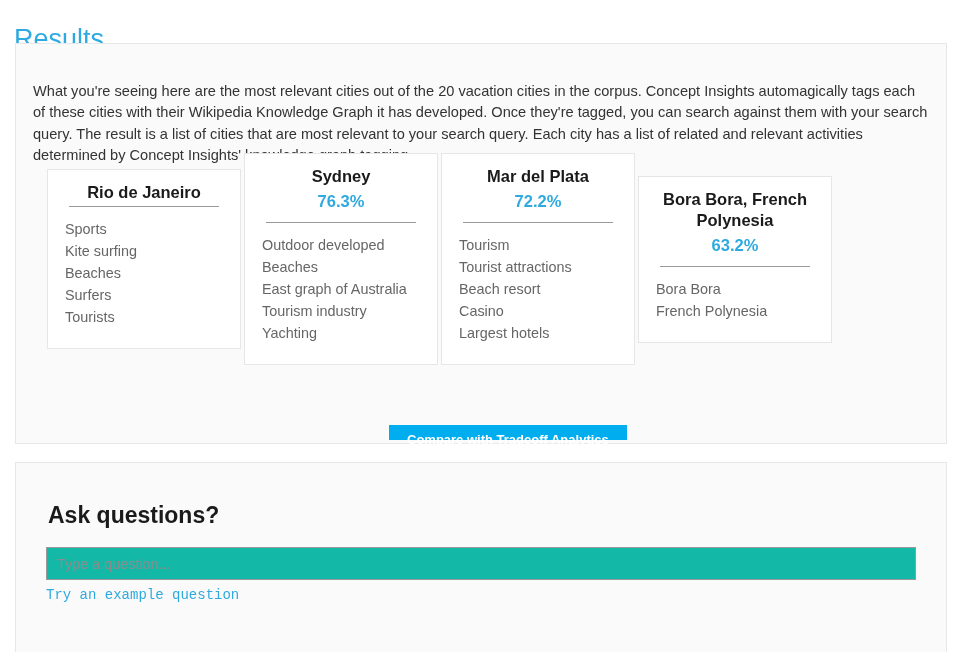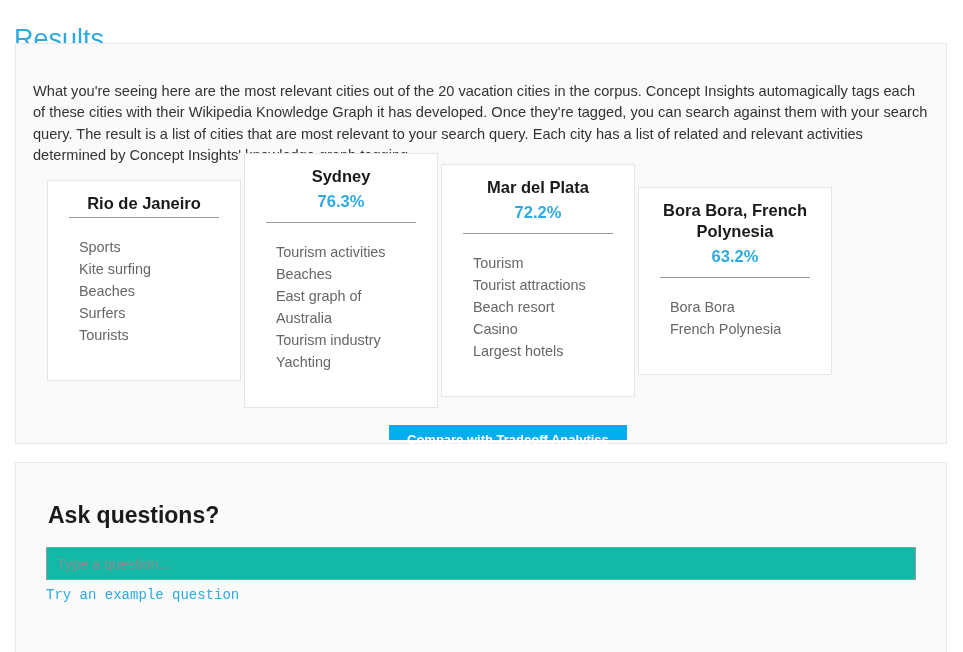--- a/index.html
+++ b/index.html
@@ -93,21 +93,21 @@
   }
 
   .card-divider {
     height: 1px;
     background: #9a9a9a;
     margin: 0 8px 11px 8px;
   }
 
   .card-tags {
     list-style: none;
-    margin: 18px;
+    margin: 4px;
     padding: 0;
   }
 
   .card-tags li {
     font-size: 14.4px;
     line-height: 22px;
     color: #666666;
   }
 
   .compare-button {
@@ -189,21 +189,21 @@
         <li>Surfers</li>
         <li>Tourists</li>
       </ul>
     </div>
 
     <div class="card">
       <div class="card-title">Sydney</div>
       <div class="card-score">76.3%</div>
       <div class="card-divider"></div>
       <ul class="card-tags">
-        <li>Tourism activities</li>
+        <li>Outdoor developed</li>
         <li>Beaches</li>
         <li>East graph of Australia</li>
         <li>Tourism industry</li>
         <li>Yachting</li>
       </ul>
     </div>
 
     <div class="card">
       <div class="card-title">Mar del Plata</div>
       <div class="card-score">72.2%</div>

